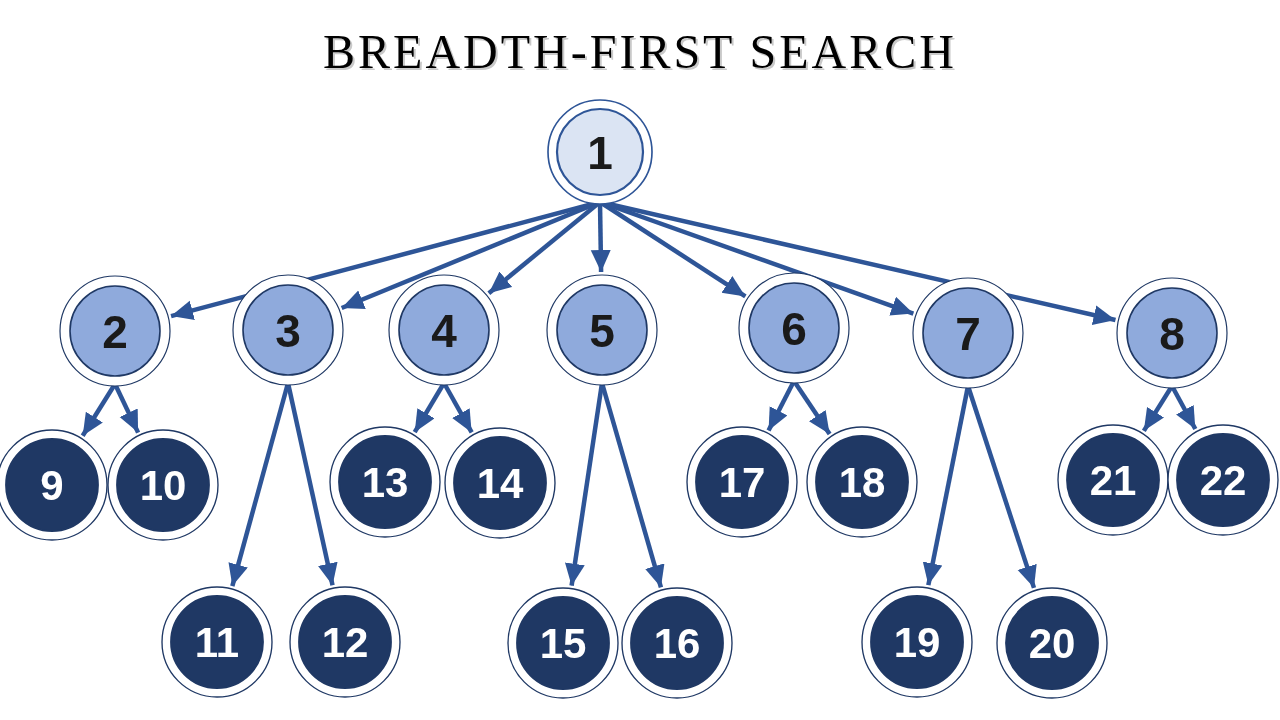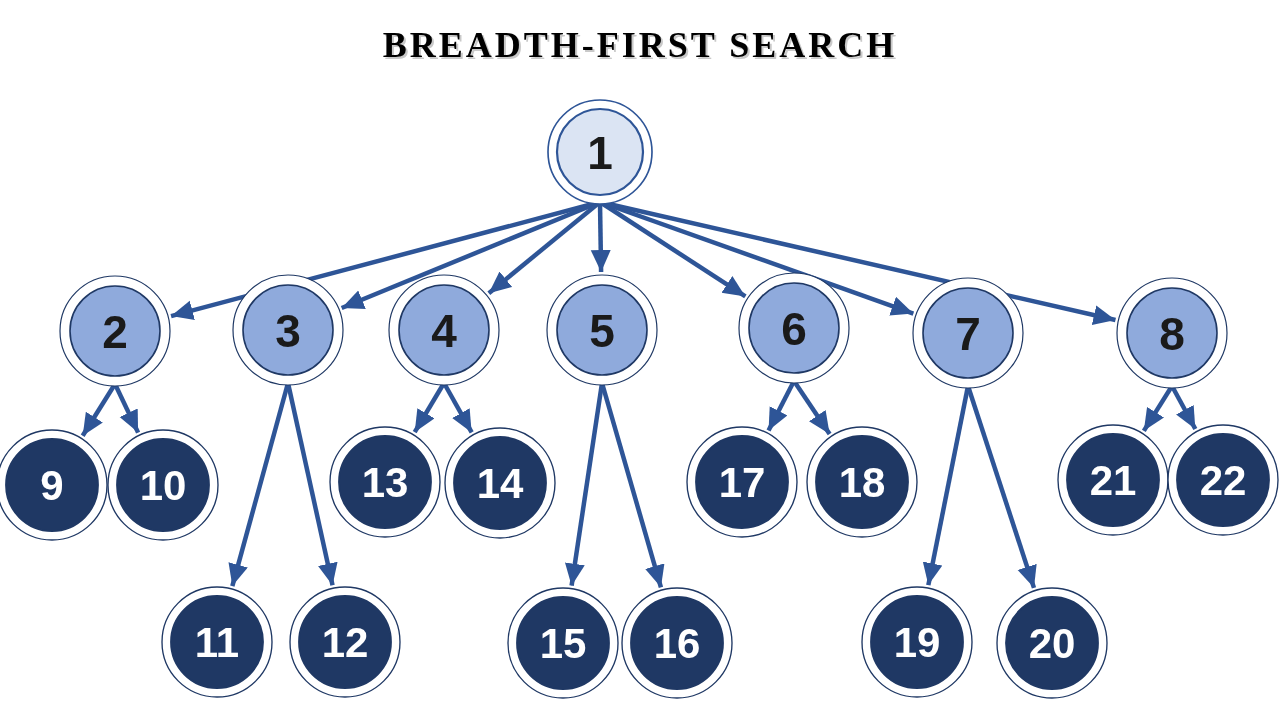--- a/index.html
+++ b/index.html
@@ -12,22 +12,22 @@
     font-family: "Liberation Sans", sans-serif;
   }
   .title {
     position: absolute;
     top: 24px;
     left: 0;
     width: 100%;
     text-align: center;
     margin: 0;
     font-family: "Liberation Serif", serif;
-    font-weight: 700;
-    font-size: 36px;
+    font-weight: 400;
+    font-size: 48px;
     letter-spacing: 3px;
     color: #000000;
     text-shadow: 2px 2px 0 #c9c9c9;
   }
   svg.canvas {
     position: absolute;
     left: 0;
     top: 0;
   }
   .node-label {

